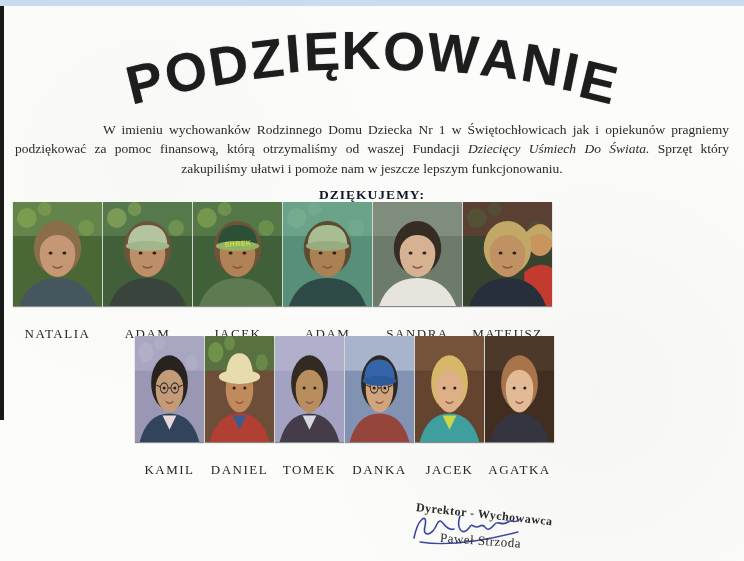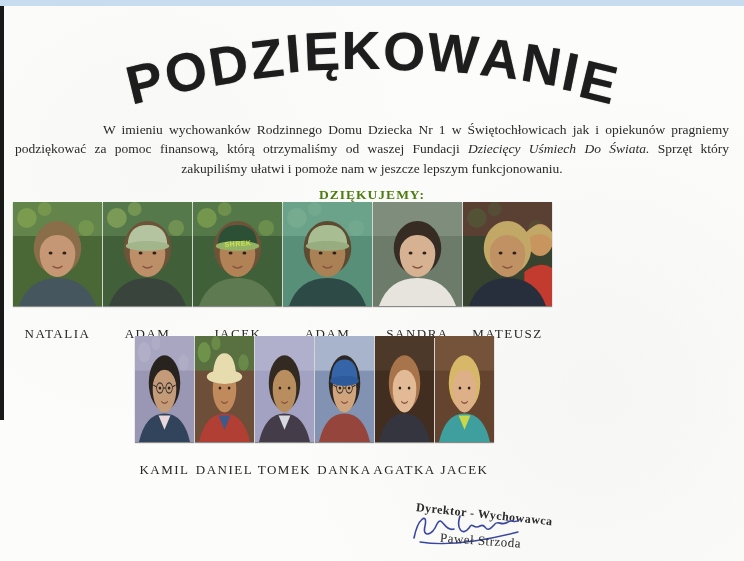--- a/index.html
+++ b/index.html
@@ -50,30 +50,30 @@
 
   .intro{
     position:absolute;top:106px;left:15px;width:714px;
     font-size:13.5px;line-height:1.45;color:#2a2a2a;
     text-align:justify;text-align-last:center;text-indent:88px;
   }
   .intro em{}
 
   .thanks{
     position:absolute;top:173px;left:0;width:744px;text-align:center;
-    font-weight:700;font-size:13.5px;letter-spacing:1px;color:#4d7c0f;
+    font-weight:700;font-size:13.5px;letter-spacing:1px;color:#0f172a;
   }
 
   
   .row{position:absolute;display:flex;gap:1px;}
   .row1{left:13px;top:202px;}
   .row2{left:135px;top:336px;}
   .cell{margin:0;padding:0;display:flex;flex-direction:column;align-items:center;position:relative;}
   .row1 .cell{width:89px;}
-  .row2 .cell{width:59px;justify-content:flex-end;}
+  .row2 .cell{width:69px;justify-content:flex-end;}
   .portrait{display:block;width:100%;box-shadow:0 1px 1px rgba(0,0,0,.45);}
   .row1 .portrait{height:104px;}
   .row2 .portrait{height:106px;}
   .cell figcaption{
     margin-top:20px;font-size:13px;letter-spacing:1.5px;color:#262626;
     font-family:"Liberation Serif", serif;white-space:nowrap;
   }
   .cap-text-overlay{
     position:absolute;top:27%;left:50%;
     transform:translateX(-50%) rotate(-4deg);
@@ -239,30 +239,30 @@
       </svg>
     <figcaption>TOMEK</figcaption>
   </figure>
   <figure class="cell">
     <svg class="portrait p-danka" viewBox="0 0 90 104" preserveAspectRatio="none">
         <use href="#kid"></use>
       </svg>
     <figcaption>DANKA</figcaption>
   </figure>
   <figure class="cell">
+    <svg class="portrait p-jacek" viewBox="0 0 90 104" preserveAspectRatio="none">
+        <use href="#kid"></use>
+      </svg>
+    <figcaption>JACEK</figcaption>
+  </figure>
+  <figure class="cell">
     <svg class="portrait p-agatka" viewBox="0 0 90 104" preserveAspectRatio="none">
         <use href="#kid"></use>
       </svg>
     <figcaption>AGATKA</figcaption>
-  </figure>
-  <figure class="cell">
-    <svg class="portrait p-jacek" viewBox="0 0 90 104" preserveAspectRatio="none">
-        <use href="#kid"></use>
-      </svg>
-    <figcaption>JACEK</figcaption>
   </figure>
 </div>
 
 <div class="sig">
   <div class="sig-role">Dyrektor - Wychowawca</div>
   <svg class="sig-scribble" width="130" height="42" viewBox="0 0 130 42">
     <path d="M8,32 C12,12 22,6 19,20 C16,32 26,30 31,18 C36,8 38,26 48,23 M54,10 C50,22 56,31 63,22 C67,15 67,24 74,20 C81,16 78,30 88,19 C92,13 95,21 102,16 C106,13 108,18 113,14" fill="none" stroke="#3946a0" stroke-width="1.6" stroke-linecap="round"></path>
     <path d="M14,36 C45,41 85,33 112,26" fill="none" stroke="#3946a0" stroke-width="1.3" stroke-linecap="round"></path>
   </svg>
   <div class="sig-name">Paweł Strzoda</div>

